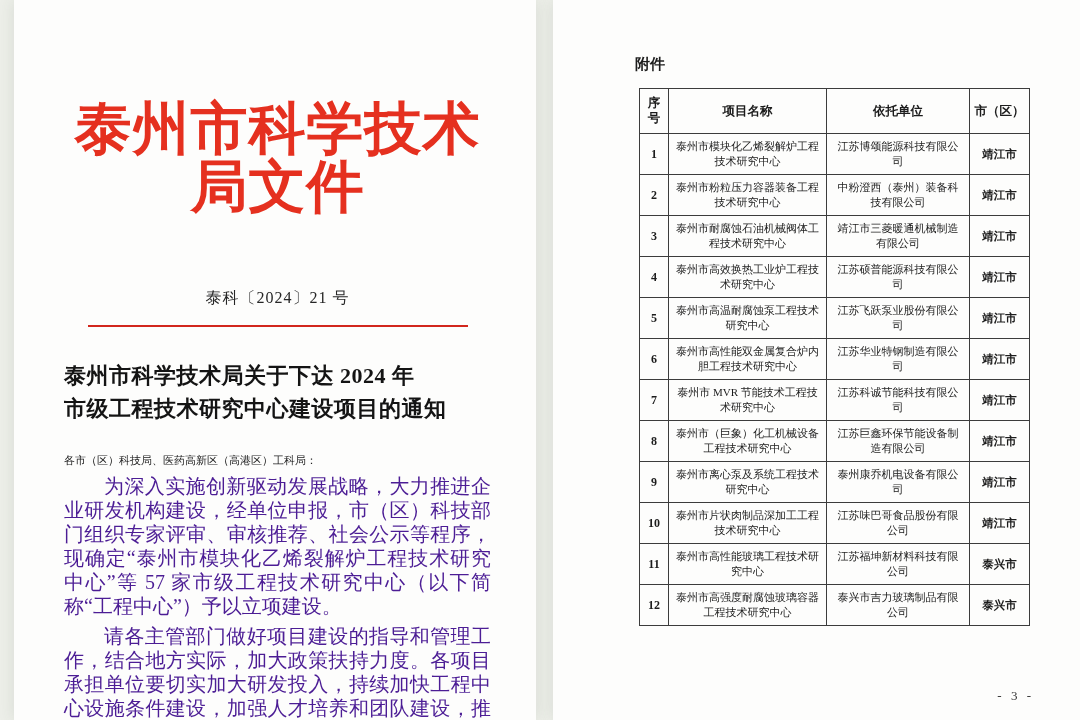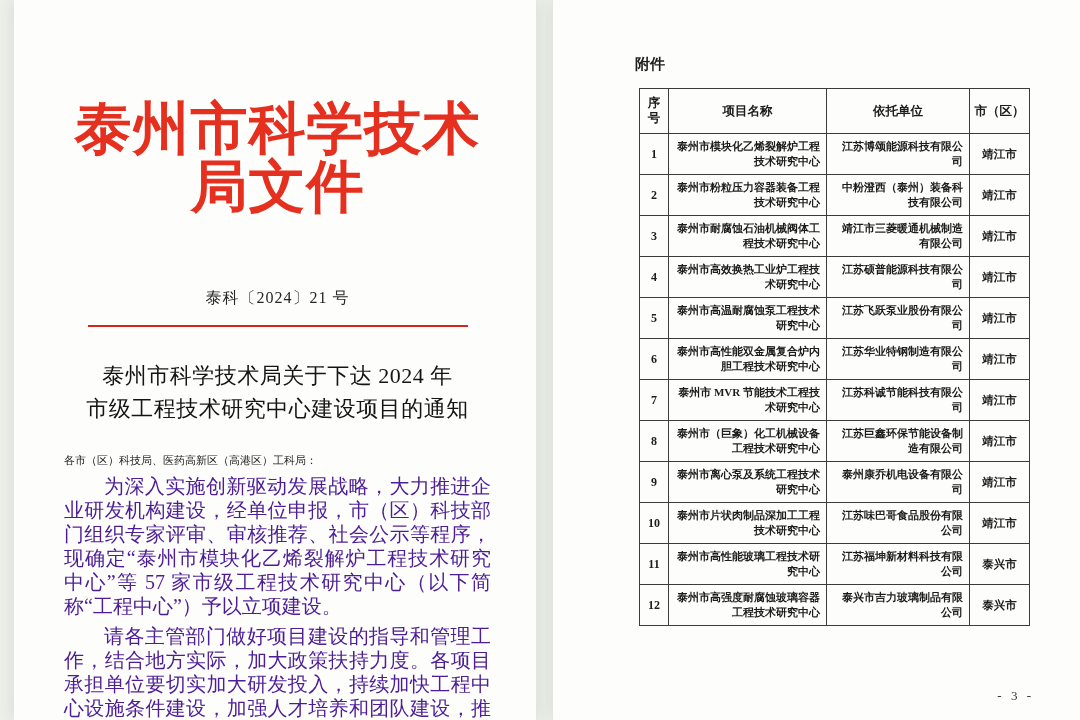--- a/index.html
+++ b/index.html
@@ -21,22 +21,22 @@
   .left-inner{padding:0 45px 0 50px;}
 
   .letterhead{
     margin-top:100px;text-align:center;
     font-size:57px;font-weight:bold;letter-spacing:1px;
     line-height:58px;
   }
   .doc-number{text-align:center;margin-top:72px;font-size:16px;color:#262626;letter-spacing:1px;}
   .red-rule{margin:16px auto 0 auto;width:380px;height:2px;}
   .doc-title{
-    margin-top:32px;text-align:center;
-    font-size:22px;font-weight:normal;color:#141414;line-height:33px;letter-spacing:.5px;
+    margin-top:32px;
+    font-size:22px;font-weight:bold;color:#141414;line-height:33px;letter-spacing:.5px;
   }
   .salutation{margin-top:28px;font-size:11px;color:#232323;}
   .para{
     margin:6px 0 0 0;font-size:20px;color:#4c1d95;
     line-height:24px;text-indent:2em;text-align:justify;
   }
 
   .attachment{padding-top:55px;margin-left:42px;font-size:15px;font-weight:bold;color:#1d1d1d;}
   .table-title{text-align:center;margin-top:14px;font-size:19px;font-weight:bold;color:#111;letter-spacing:.5px;}
   table.project{
@@ -44,21 +44,21 @@
     background:#fdfdfc;
     border-radius:24px;
   }
   table.project th,table.project td{
     border:1.5px solid #3c3c3c;vertical-align:middle;color:#1c1c1c;
   }
   table.project th{
     height:40px;font-size:12.5px;font-weight:bold;text-align:center;padding:2px 3px;line-height:15px;
   }
   td.c-num{height:38px;text-align:center;font-size:12px;font-weight:600;}
-  td.c-name,td.c-org{font-size:11px;font-weight:700;line-height:15px;padding:4px 6px;text-align:right;}
+  td.c-name,td.c-org{font-size:11px;font-weight:400;line-height:15px;padding:4px 6px;text-align:center;}
   td.c-city{text-align:center;font-size:11.5px;font-weight:600;}
   .page-num{position:absolute;bottom:16px;right:72px;font-size:13px;color:#333;letter-spacing:3px;}
 </style>
 </head>
 <body>
 
 <div class="canvas">
 
   <div class="page page-left">
     <div class="left-inner">

